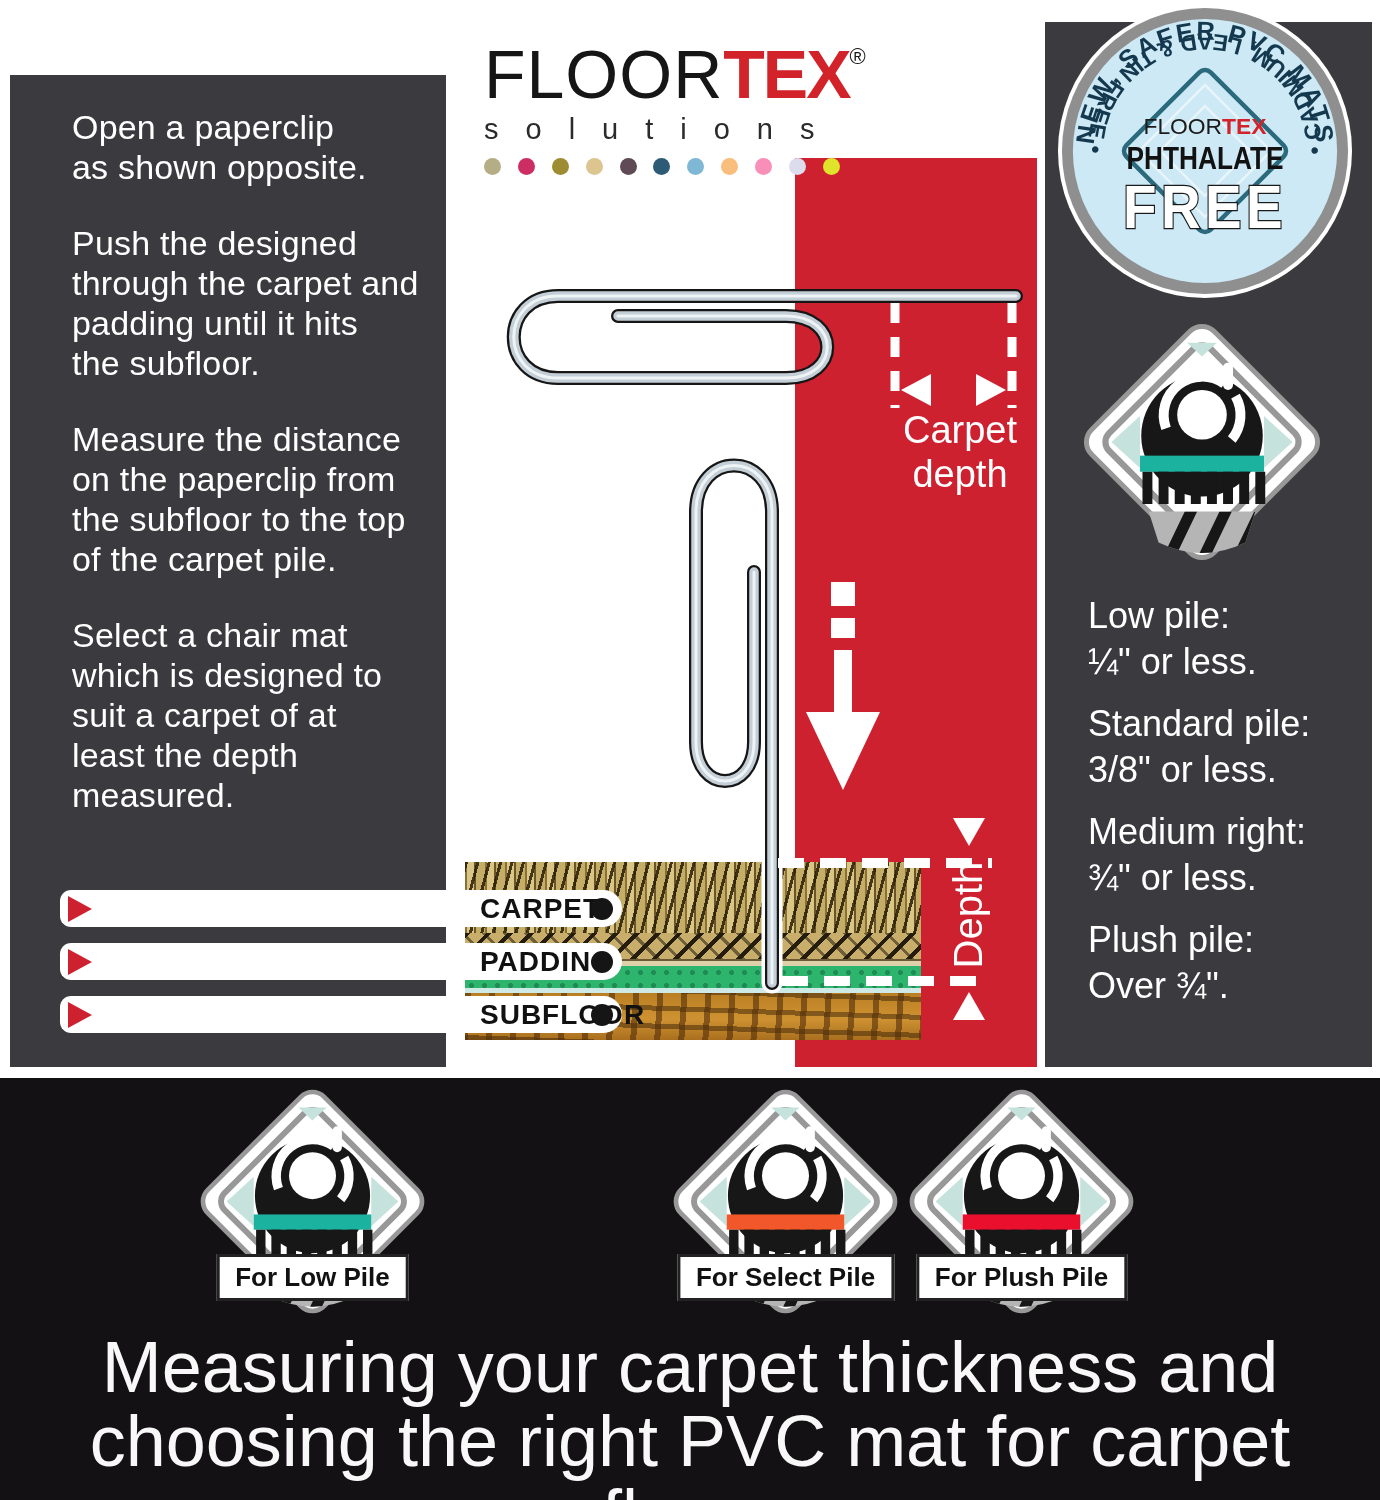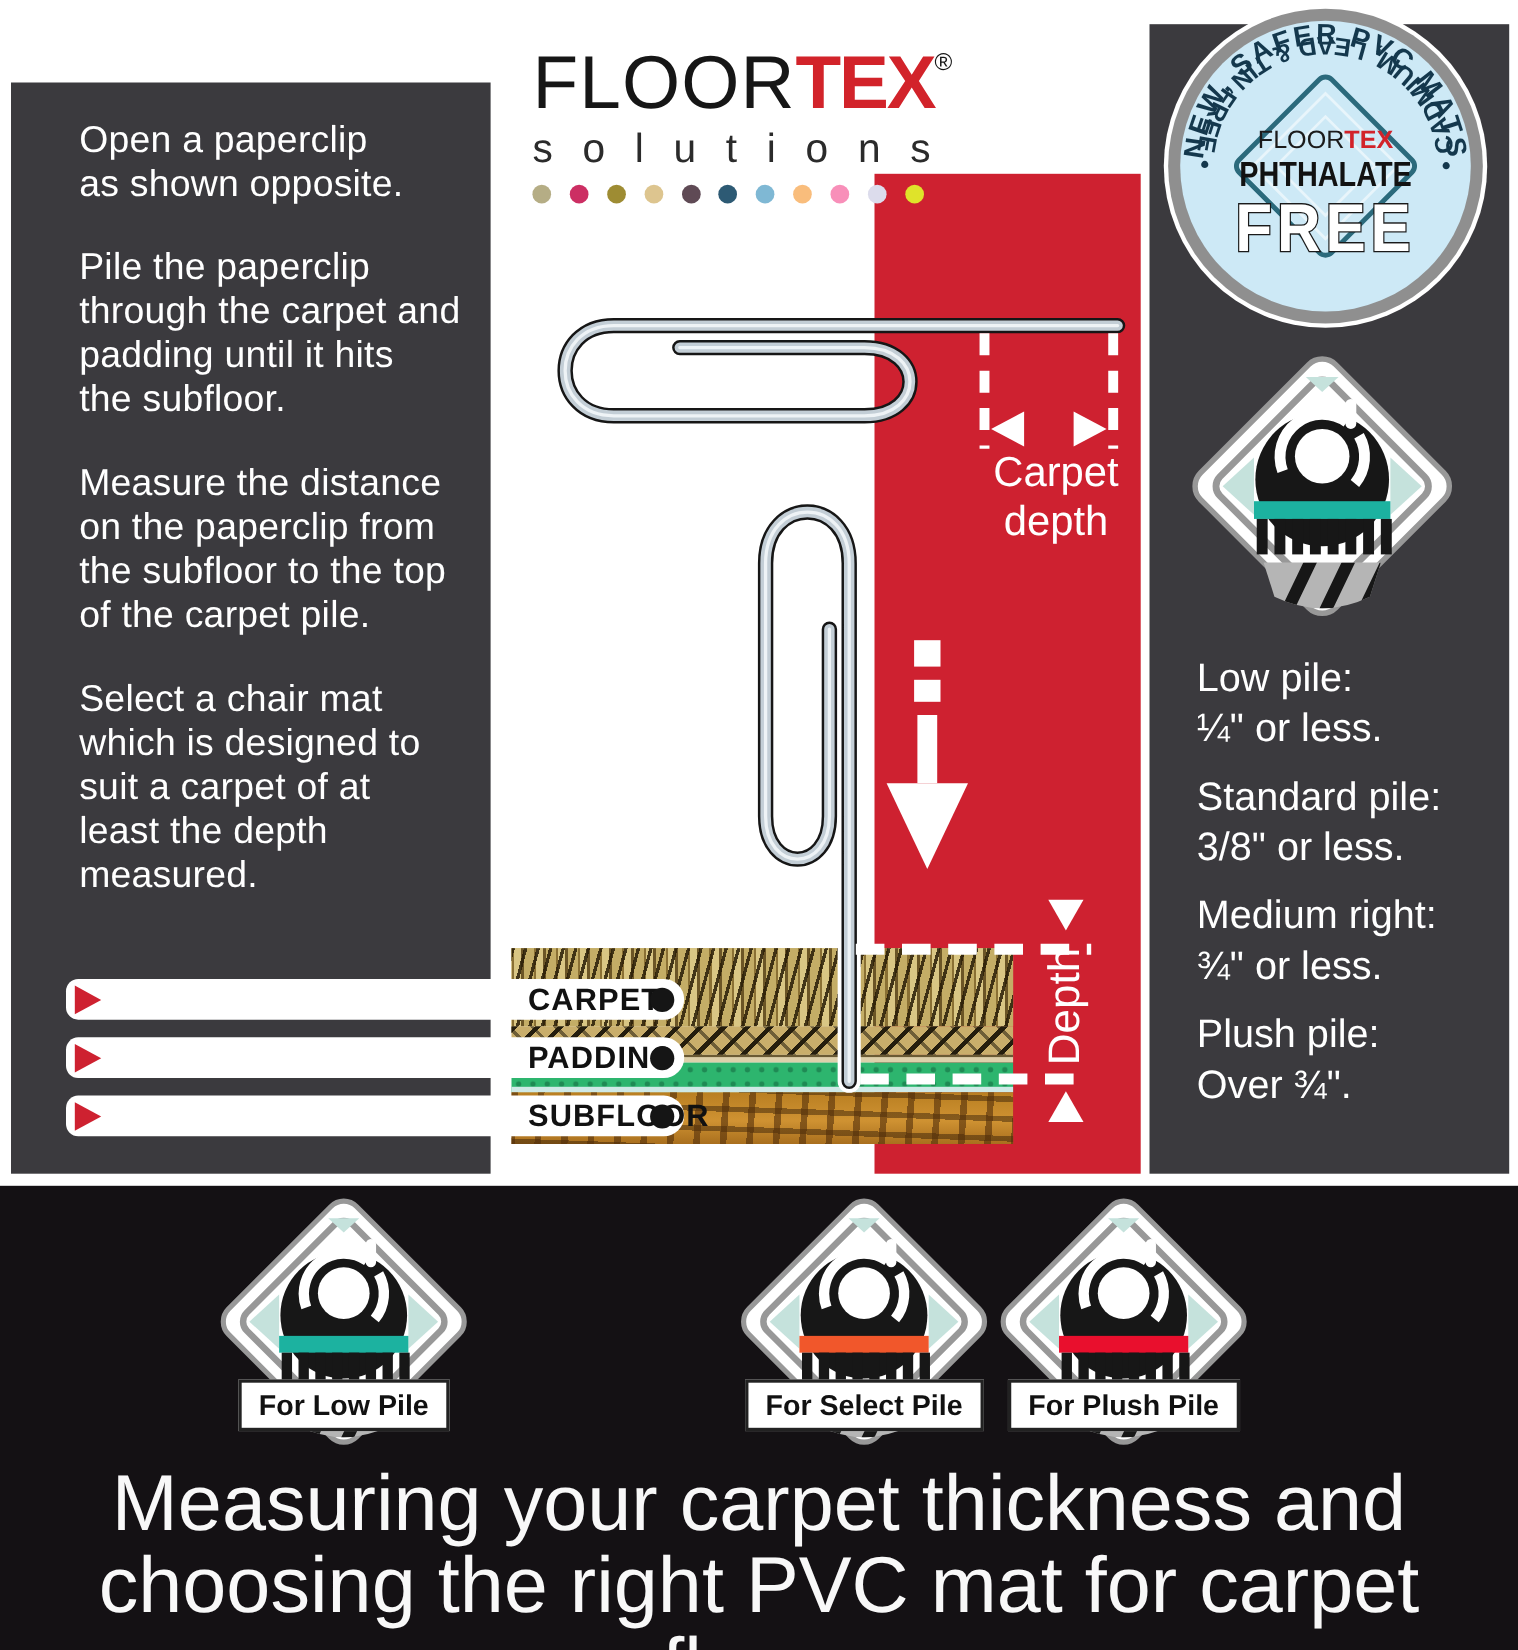--- a/index.html
+++ b/index.html
@@ -11,21 +11,21 @@
   .left-panel p:first-child{padding-top:20px;}
   .right-panel{position:absolute;left:1045px;top:22px;width:327px;height:1045px;z-index:1;}
   .red-band{position:absolute;left:795px;top:158px;width:242px;height:909px;z-index:2;}
   .bottom-strip{position:absolute;left:0;top:1078px;width:1380px;height:422px;z-index:3;}
   
   .logo{position:absolute;left:484px;top:22px;width:390px;z-index:4;}
   .logo-main{font-size:68px;line-height:70px;white-space:nowrap;}
   .logo-floor{color:#161616;font-weight:400;letter-spacing:1px;}
   .logo-tex{color:#d2232a;font-weight:800;letter-spacing:-2px;}
   .logo-reg{font-size:22px;color:#161616;vertical-align:34px;font-weight:400;}
-  .logo-solutions{font-size:37px;letter-spacing:27px;color:#2b2b2b;margin-top:4px;font-weight:400;}
+  .logo-solutions{font-size:29px;letter-spacing:27px;color:#2b2b2b;margin-top:4px;font-weight:400;}
   .logo-dots{display:flex;justify-content:space-between;width:356px;margin-top:12px;}
   .logo-dots .dot{width:17px;height:17px;border-radius:50%;}
   
   .badge-svg{position:absolute;left:1056px;top:2px;width:298px;height:298px;z-index:5;}
   .guide-icon{position:absolute;left:1078px;top:318px;width:248px;height:248px;z-index:5;}
   
   .pile-list{position:absolute;left:1066px;top:593px;width:300px;z-index:5;margin-left:22px;}
   .pile-entry{margin-bottom:16px;}
   .pile-entry div{font-size:36px;line-height:46px;color:#fff;font-weight:400;}
   
@@ -121,21 +121,21 @@
 </svg>
 
 <div class="canvas" style="--red: #ce2130;">
 
   <div class="left-panel" style="background: rgb(59, 58, 62);">
     <p>
       <span>Open a paperclip</span><br>
       <span>as shown opposite.</span>
     </p>
     <p>
-      <span>Pile the paperclip</span><br>
+      <span>Push the designed</span><br>
       <span>through the carpet and</span><br>
       <span>padding until it hits</span><br>
       <span>the subfloor.</span>
     </p>
     <p>
       <span>Measure the distance</span><br>
       <span>on the paperclip from</span><br>
       <span>the subfloor to the top</span><br>
       <span>of the carpet pile.</span>
     </p>

